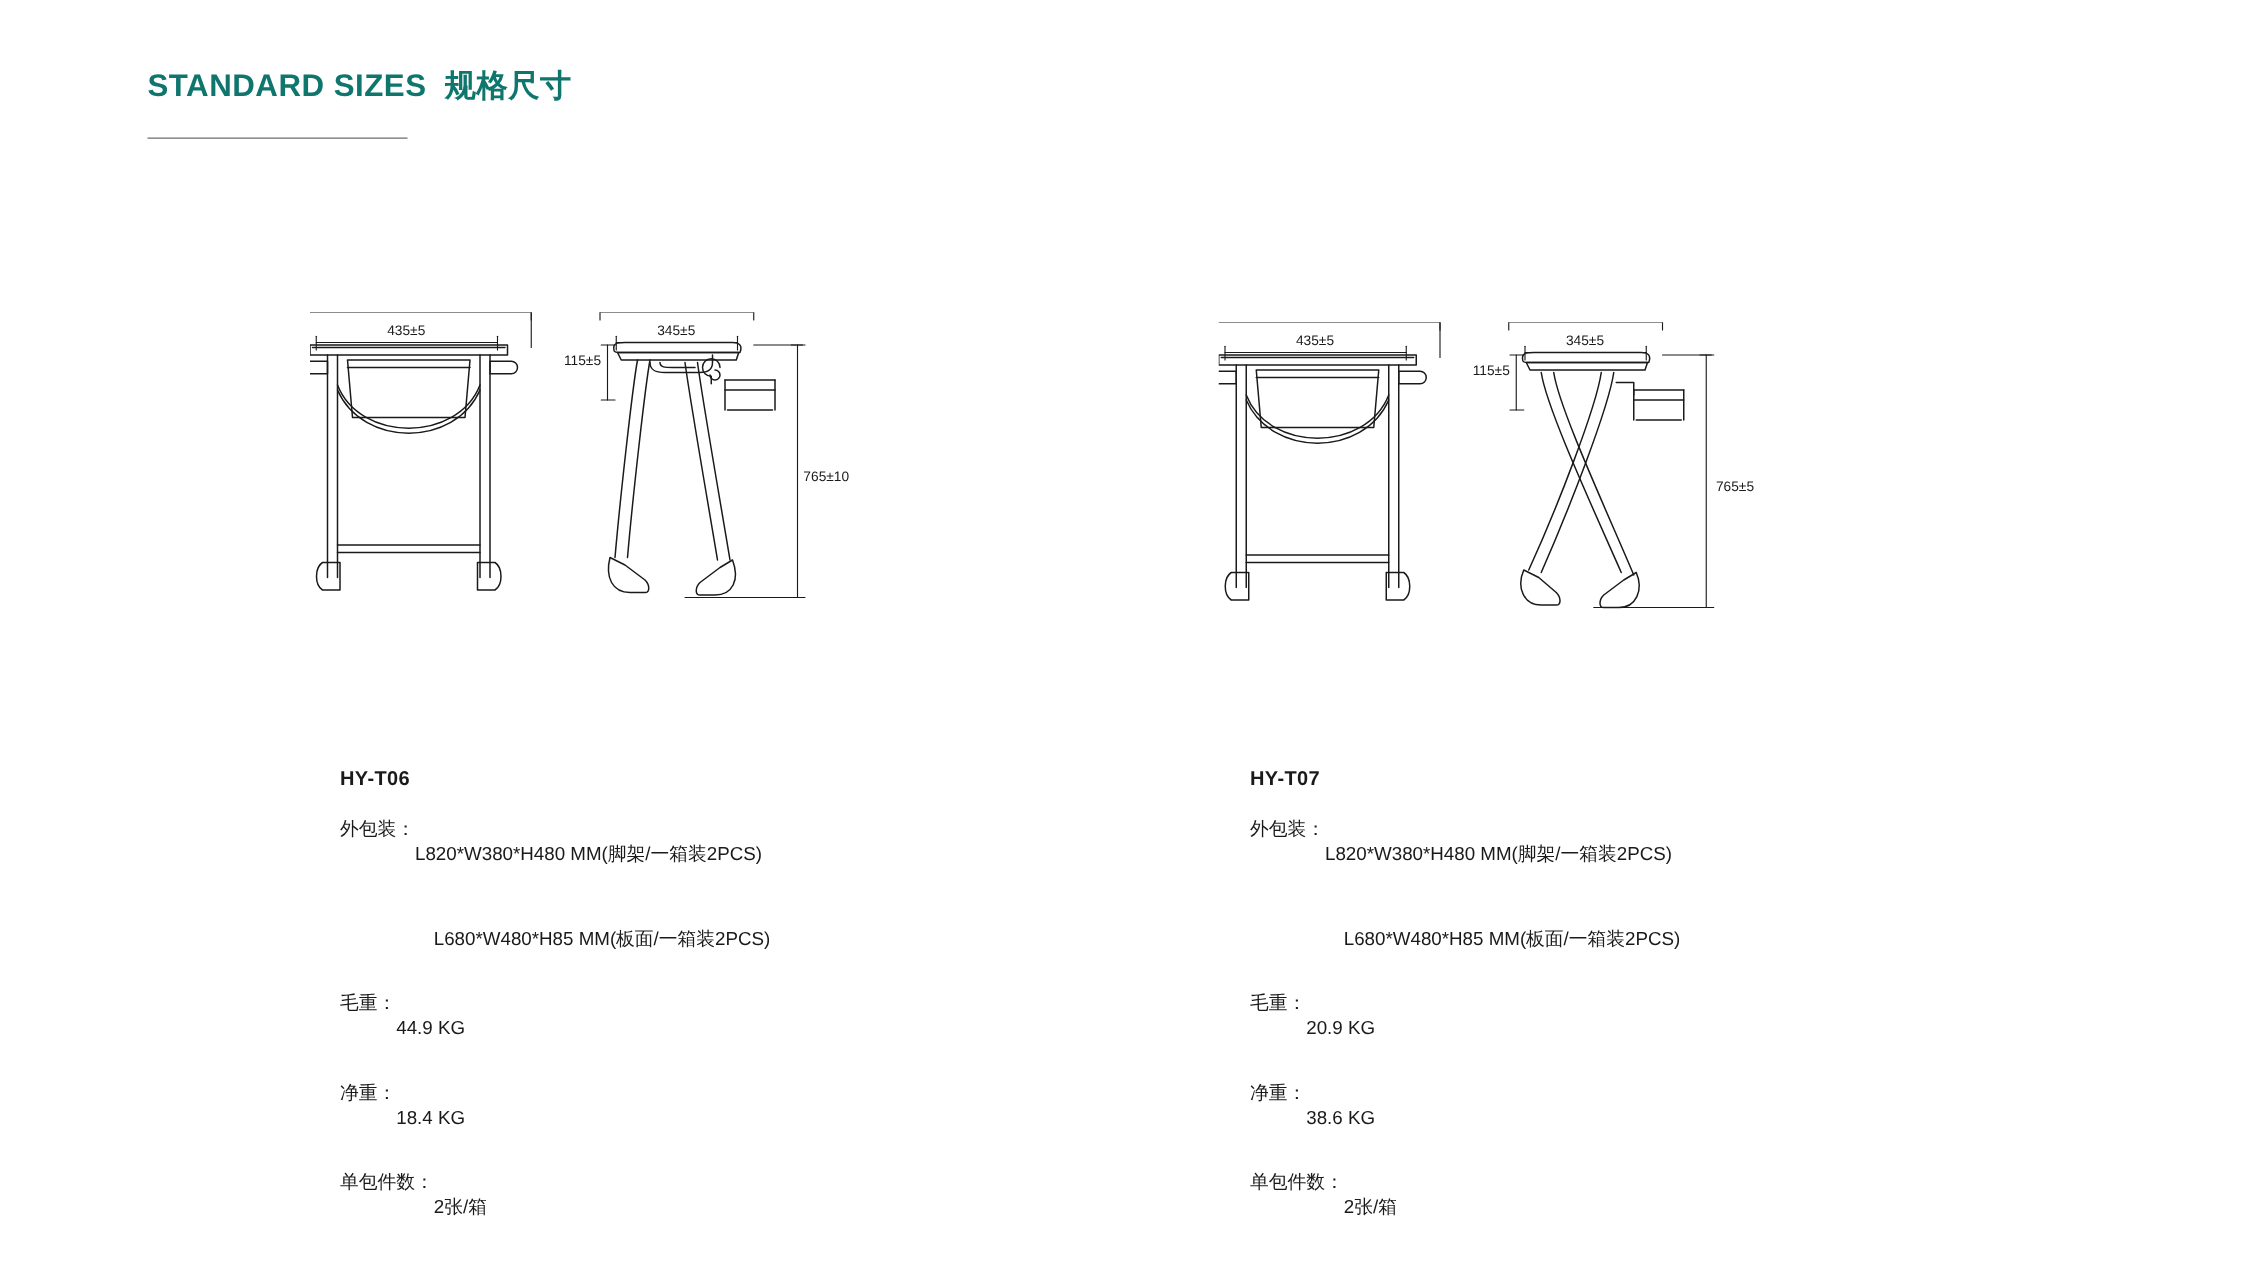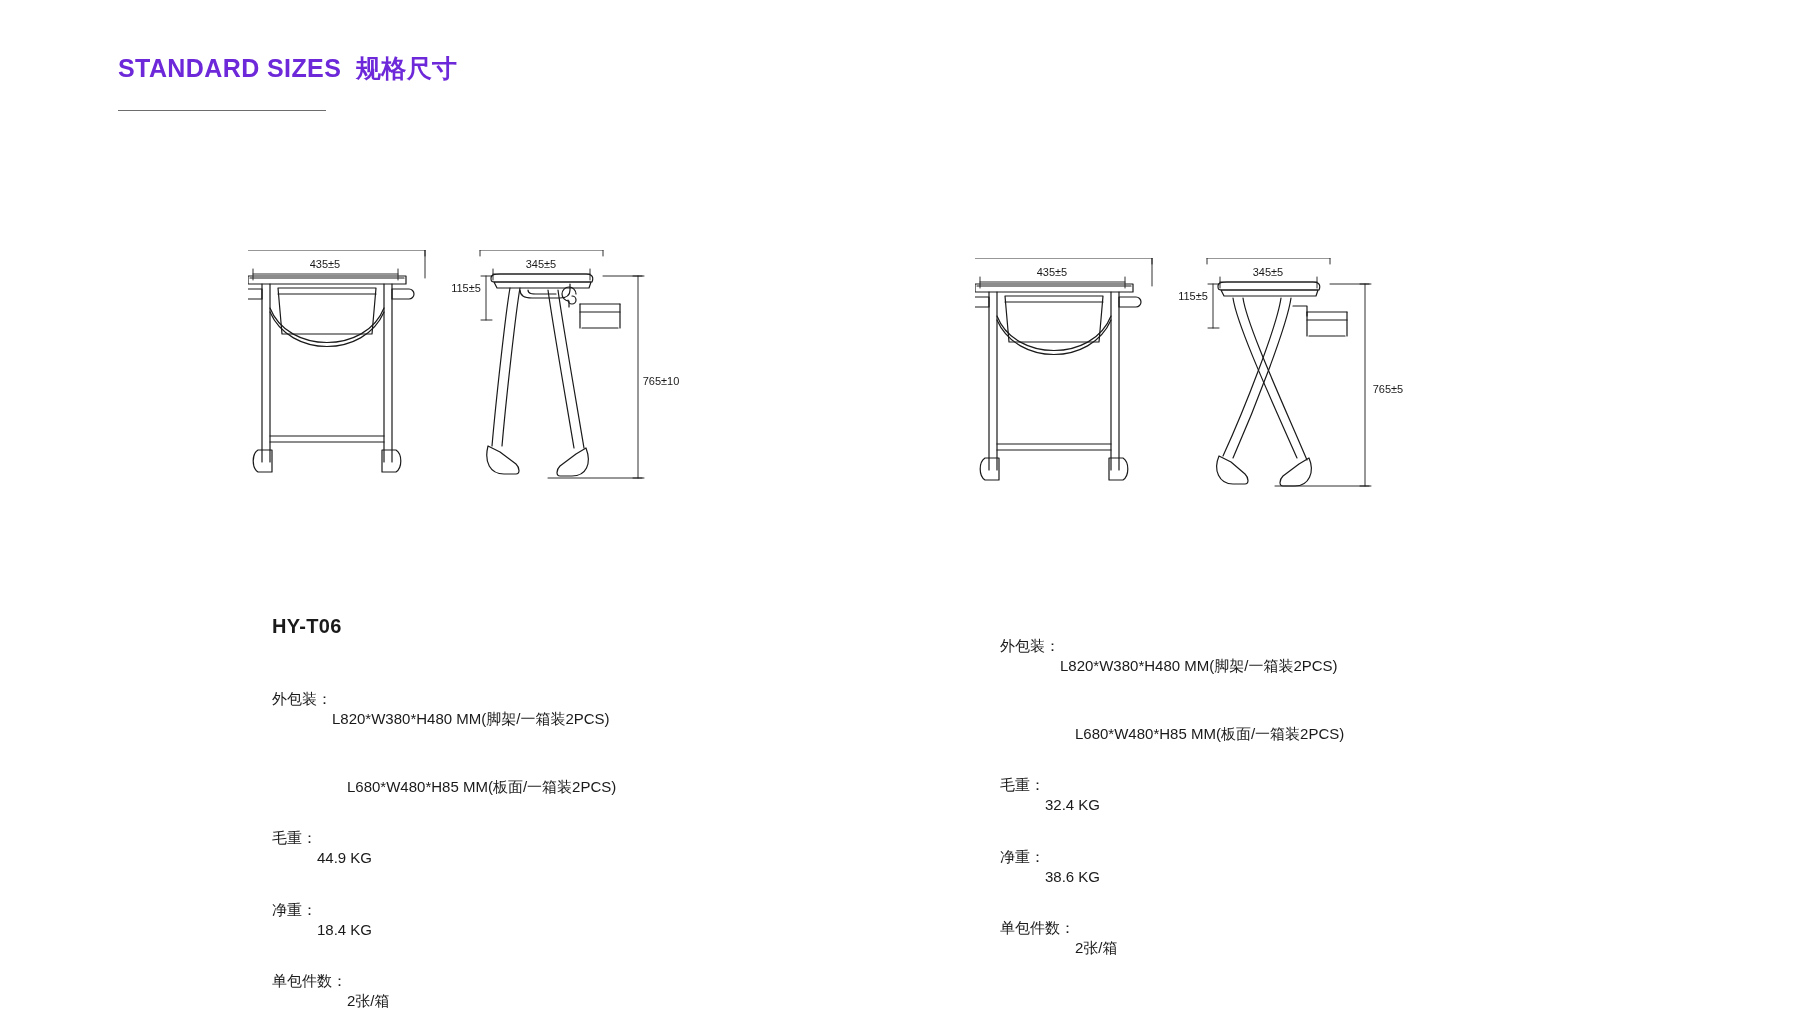--- a/index.html
+++ b/index.html
@@ -24,21 +24,21 @@
   
   .header {
     position: absolute;
     left: 118px;
     top: 52px;
   }
   .header-title {
     font-size: 25px;
     font-weight: bold;
     letter-spacing: 0.4px;
-    color: #6d28d9;
+    color: #0f766e;
     white-space: pre;
   }
   .header-rule {
     position: absolute;
     left: 118px;
     top: 110px;
     width: 208px;
     height: 1px;
     background: #6d6d6d;
   }
@@ -49,23 +49,22 @@
   }
   .drawing svg { display: block; }
 
   
   .spec {
     position: absolute;
     font-size: 15px;
     color: #1a1a1a;
   }
   .spec-model {
-    font-size: 20px;
+    font-size: 16px;
     font-weight: bold;
-    margin-bottom: 30px;
     letter-spacing: 0.3px;
   }
   .spec-row {
     display: flex;
     align-items: center;
     margin-bottom: 9px;
     line-height: 1.5;
     white-space: pre;
   }
   .spec-label {
@@ -273,30 +272,31 @@
       <span class="spec-label">净重：</span>
       <span class="spec-value">18.4 KG</span>
     </div>
     <div class="spec-row">
       <span class="spec-label">单包件数：</span>
       <span class="spec-value">2张/箱</span>
     </div>
   </div>
 
   <div class="spec" style="left:1000px; top:615px; width:520px;">
+    <div class="spec-model">HY-T07</div>
     <div class="spec-row">
       <span class="spec-label">外包装：</span>
       <span class="spec-value">L820*W380*H480 MM(脚架/一箱装2PCS)</span>
     </div>
     <div class="spec-row indent">
       <span class="spec-value">L680*W480*H85 MM(板面/一箱装2PCS)</span>
     </div>
     <div class="spec-row">
       <span class="spec-label">毛重：</span>
-      <span class="spec-value">32.4 KG</span>
+      <span class="spec-value">20.9 KG</span>
     </div>
     <div class="spec-row">
       <span class="spec-label">净重：</span>
       <span class="spec-value">38.6 KG</span>
     </div>
     <div class="spec-row">
       <span class="spec-label">单包件数：</span>
       <span class="spec-value">2张/箱</span>
     </div>
   </div>

